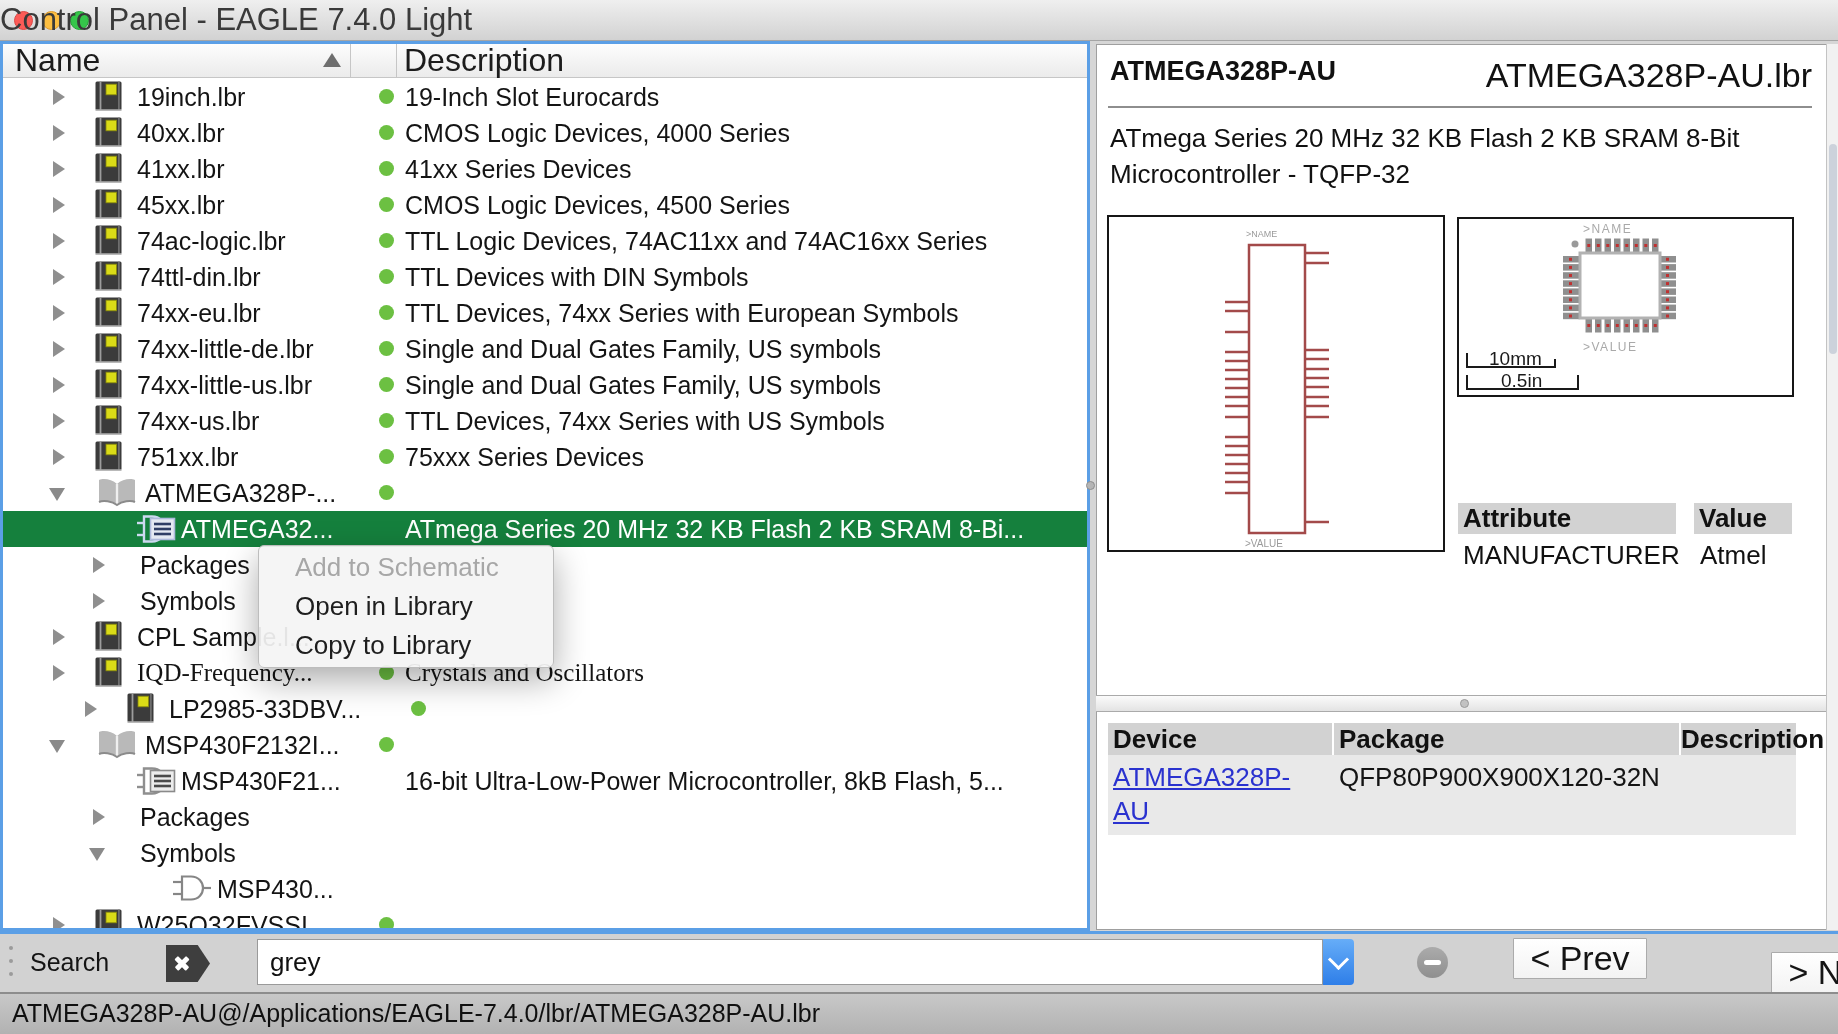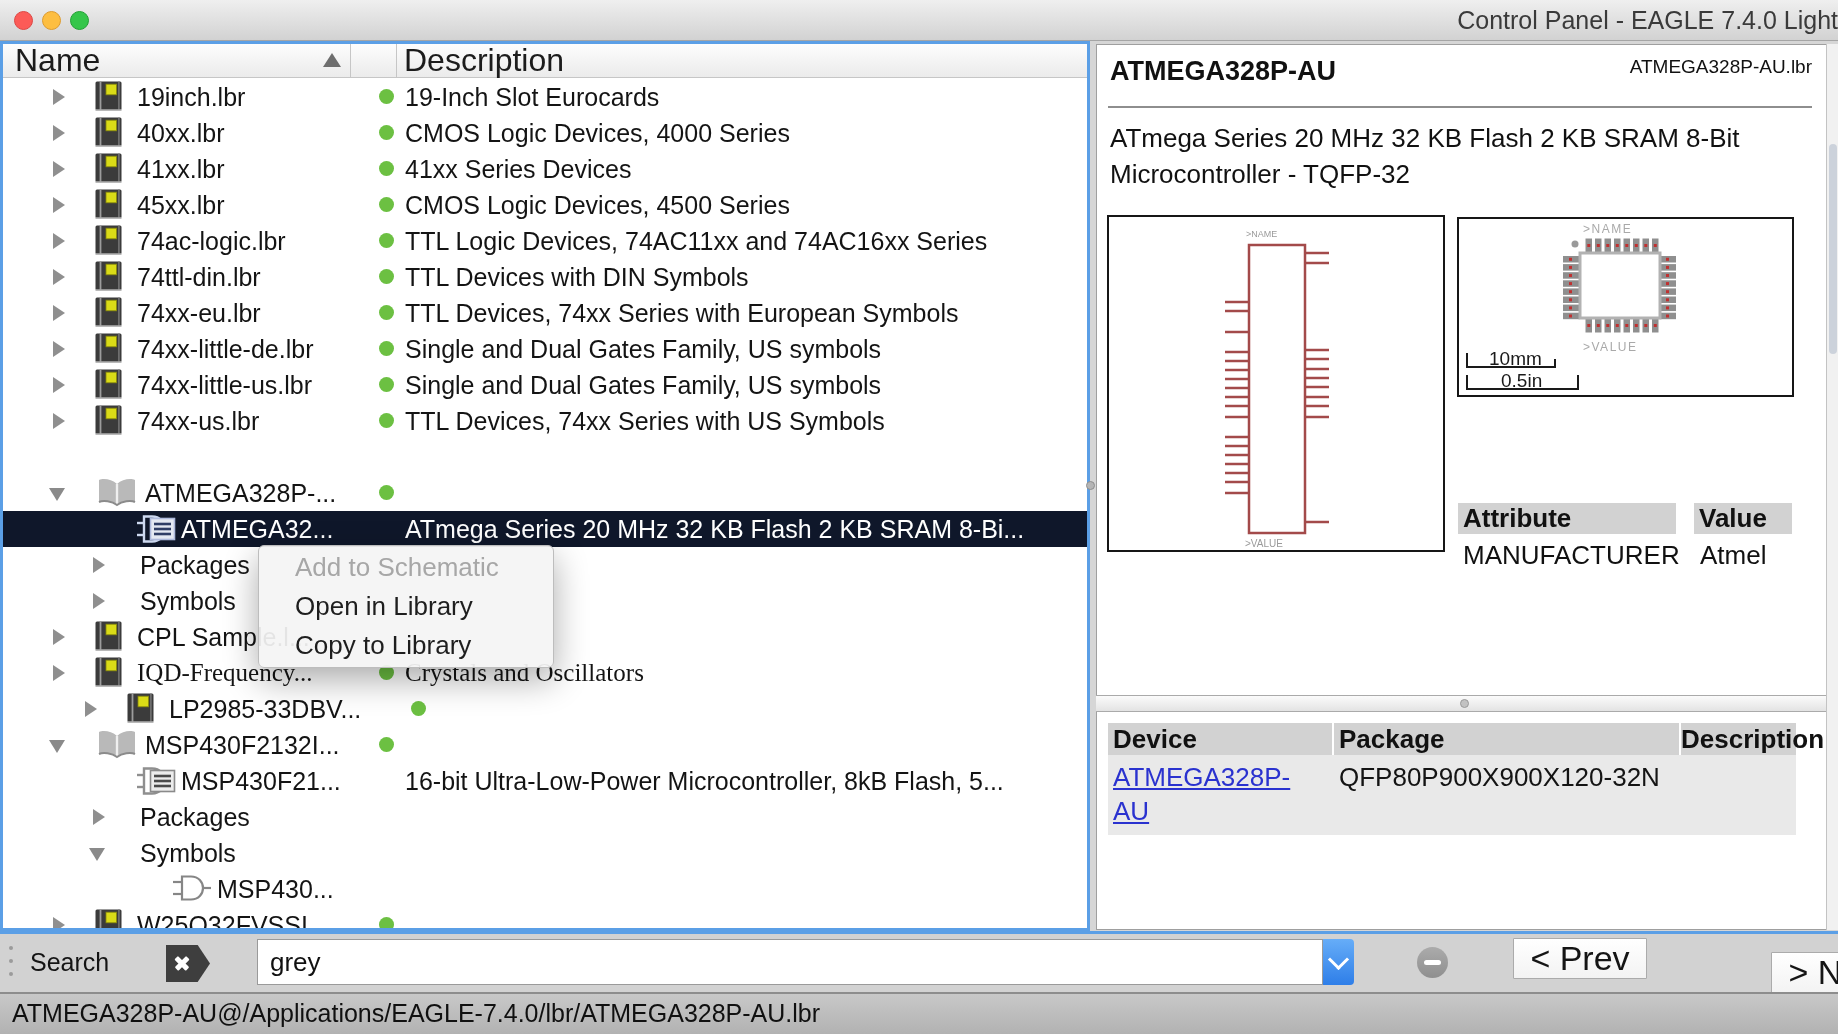--- a/index.html
+++ b/index.html
@@ -2,64 +2,64 @@
 <html><head>
 <meta charset="utf-8">
 <style>
   html,body{margin:0;padding:0;background:#6e6e6e;}
   .app{position:relative;width:1838px;height:1034px;background:#d6d6d6;overflow:hidden;
        font-family:"Liberation Sans",sans-serif;-webkit-font-smoothing:antialiased;}
 
   
   .titlebar{position:absolute;left:0;top:0;width:1838px;height:41px;
             background:linear-gradient(#efefef,#d2d2d2);border-bottom:1px solid #a5a5a5;box-sizing:border-box;}
-  .win-title{position:absolute;left:0;right:0;top:0;line-height:40px;text-align:right;
-             font-size:25px;color:#3a3a3a;font-weight:500;}
+  .win-title{position:absolute;left:0;right:0;top:0;line-height:40px;text-align:left;
+             font-size:31px;color:#3a3a3a;font-weight:500;}
   .light{position:absolute;top:11px;width:19px;height:19px;border-radius:50%;box-sizing:border-box;}
   .light.red{left:14px;background:#fc5b57;border:1px solid #dd4744;}
   .light.yellow{left:42px;background:#fdbe41;border:1px solid #de9b2d;}
   .light.green{left:70px;background:#35c64a;border:1px solid #23a135;}
 
   
   .tree-panel{position:absolute;left:0;top:41px;width:1090px;height:890px;box-sizing:border-box;
               border:3px solid #5b9fe6;background:#fff;overflow:hidden;}
   .tree-header{position:absolute;left:0;top:0;width:100%;height:34px;
                background:linear-gradient(#fdfdfd,#ebebeb);border-bottom:1px solid #c6c6c6;
                font-size:32px;color:#1c1c1c;box-sizing:border-box;}
   .th-name{position:absolute;left:12px;line-height:33px;}
   .th-desc{position:absolute;left:401px;line-height:33px;}
   .sort-arrow{position:absolute;left:320px;top:9px;width:0;height:0;
               border-left:9px solid transparent;border-right:9px solid transparent;
               border-bottom:14px solid #6e6e6e;}
   .th-div{position:absolute;top:0;width:1px;height:34px;background:#c6c6c6;}
 
   .tree-rows{position:absolute;left:0;top:35px;width:1084px;height:849px;}
   .trow{position:absolute;left:0;width:100%;height:36px;font-size:25px;color:#141414;}
-  .trow.sel{background:#0f172a;color:#fff;}
+  .trow.sel{background:#15803d;color:#fff;}
   .trow .lbl{position:absolute;top:0;line-height:36px;white-space:nowrap;}
   .trow .desc{position:absolute;left:402px;top:0;line-height:36px;white-space:nowrap;
               max-width:678px;overflow:hidden;}
   .trow .dot{position:absolute;left:376px;top:10px;width:15px;height:15px;border-radius:50%;background:#6cc042;}
   .exp{position:absolute;width:0;height:0;}
   .exp.c{top:10px;border-top:8px solid transparent;border-bottom:8px solid transparent;border-left:12px solid #8f8f8f;}
   .exp.e{top:13px;border-left:8px solid transparent;border-right:8px solid transparent;border-top:13px solid #8a8a8a;}
   .icn{position:absolute;top:2px;line-height:0;}
 
   
   .menu{position:absolute;left:258px;top:545px;width:296px;box-sizing:border-box;z-index:60;
         background:rgba(244,244,244,0.93);border:1px solid #bdbdbd;border-radius:6px;
         box-shadow:0 12px 34px rgba(0,0,0,0.33);padding:2px 0;}
   .mi{height:39px;line-height:39px;padding-left:36px;font-size:26px;color:#1e1e1e;white-space:nowrap;}
   .mi.disabled{color:#a7a7a7;}
 
   
   .rpanel{position:absolute;left:1096px;top:44px;width:742px;height:886px;background:#fff;
           border:1px solid #9f9f9f;border-right:none;box-sizing:border-box;}
   .rp-title{position:absolute;left:1110px;top:56px;font-size:27px;font-weight:bold;color:#111;}
-  .rp-file{position:absolute;left:1400px;top:56px;width:412px;text-align:right;font-size:19px;color:#111;}
+  .rp-file{position:absolute;left:1400px;top:56px;width:412px;text-align:right;font-size:34px;color:#111;}
   .rp-hr{position:absolute;left:1108px;top:106px;width:704px;height:2px;background:#8e8e8e;}
   .rp-desc{position:absolute;left:1110px;top:120px;width:692px;font-size:26px;line-height:36px;color:#111;}
   .prev1{position:absolute;left:1107px;top:215px;width:338px;height:337px;border:2px solid #161616;
          box-sizing:border-box;background:#fff;}
   .prev2{position:absolute;left:1457px;top:217px;width:337px;height:180px;border:2px solid #161616;
          box-sizing:border-box;background:#fff;}
   .attr-h{position:absolute;top:503px;height:31px;background:#d2d2d2;font-size:26px;font-weight:bold;
           line-height:31px;padding-left:5px;box-sizing:border-box;color:#111;}
   .attr-cell{position:absolute;top:540px;font-size:26px;color:#111;}
   .rsplit{position:absolute;left:1096px;top:695px;width:742px;height:17px;box-sizing:border-box;
@@ -252,20 +252,33 @@
           <span class="icn" style="left: 92px;"><svg width="28" height="31" viewBox="0 0 28 31">
               <rect x="0.5" y="0.5" width="26" height="28.5" rx="1.5" fill="#3b3b3b"></rect>
               <rect x="4.6" y="0.5" width="1.8" height="28.5" fill="#9c9c9c"></rect>
               <rect x="23.2" y="0.5" width="1.4" height="28.5" fill="#7c7c7c"></rect>
               <rect x="11" y="3.2" width="10.6" height="10.6" fill="#dadb17" stroke="#88880a" stroke-width="0.8"></rect>
               <rect x="0.5" y="28.2" width="26" height="1.6" fill="#a8a8a8"></rect>
             </svg></span>
           <span class="lbl" style="left: 134px;">74xx-us.lbr</span>
           <span class="dot"></span>
           <span class="desc">TTL Devices, 74xx Series with US Symbols</span>
+        </div>
+        <div class="trow" style="top: 360px;">
+          <div class="exp c" style="left: 50px;"></div>
+          <span class="icn" style="left: 92px;"><svg width="28" height="31" viewBox="0 0 28 31">
+              <rect x="0.5" y="0.5" width="26" height="28.5" rx="1.5" fill="#3b3b3b"></rect>
+              <rect x="4.6" y="0.5" width="1.8" height="28.5" fill="#9c9c9c"></rect>
+              <rect x="23.2" y="0.5" width="1.4" height="28.5" fill="#7c7c7c"></rect>
+              <rect x="11" y="3.2" width="10.6" height="10.6" fill="#dadb17" stroke="#88880a" stroke-width="0.8"></rect>
+              <rect x="0.5" y="28.2" width="26" height="1.6" fill="#a8a8a8"></rect>
+            </svg></span>
+          <span class="lbl" style="left: 134px;">751xx.lbr</span>
+          <span class="dot"></span>
+          <span class="desc">75xxx Series Devices</span>
         </div>
         <div class="trow" style="top: 396px;">
           <div class="exp e" style="left: 46px;"></div>
           <span class="icn" style="left: 94px;"><svg width="40" height="30" viewBox="0 0 40 30">
               <path d="M20,7 C15,2 6,1 2,3 L2,25 C6,23 15,24 20,28 C25,24 34,23 38,25 L38,3 C34,1 25,2 20,7 Z" fill="#b9b9b9"></path>
               <path d="M20,7 L20,28" stroke="#efefef" stroke-width="2.4"></path>
               <path d="M2,25 C6,23 15,24 20,28 C25,24 34,23 38,25" fill="none" stroke="#8b8b8b" stroke-width="2"></path>
             </svg></span>
           <span class="lbl" style="left: 142px;">ATMEGA328P-...</span>
           <span class="dot"></span>

